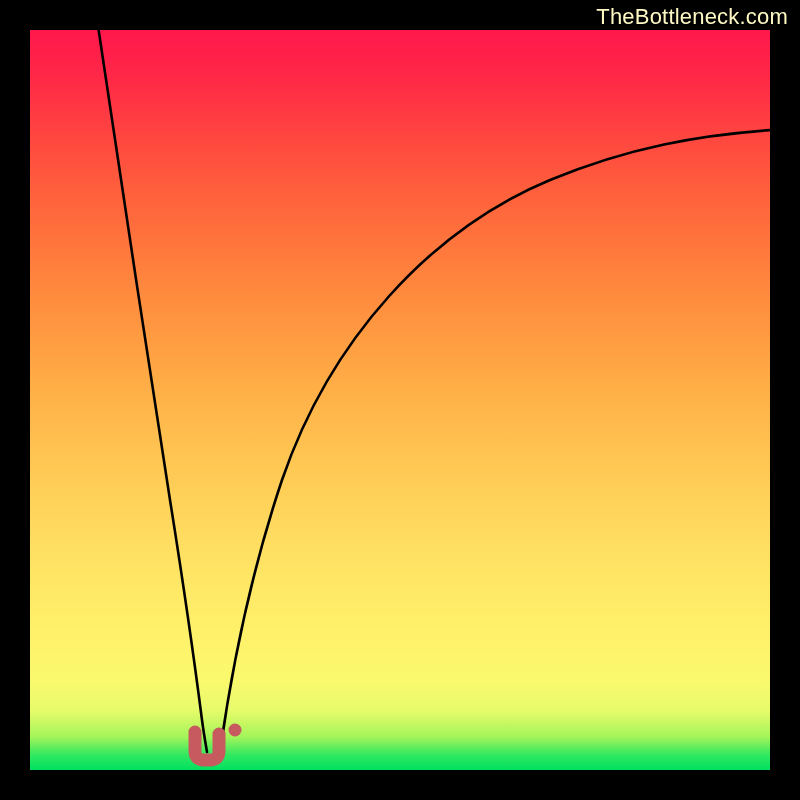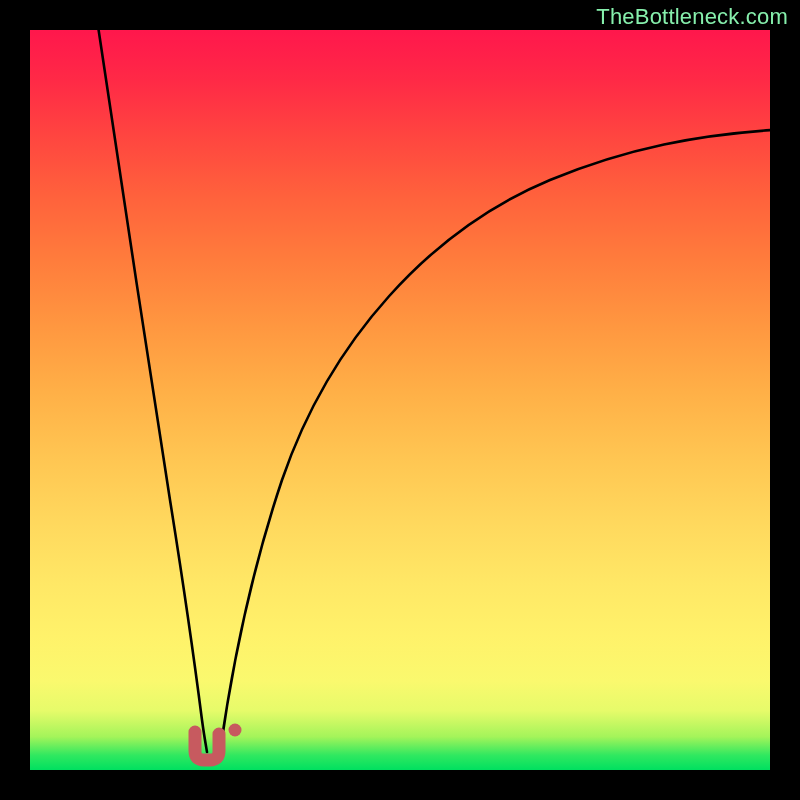--- a/index.html
+++ b/index.html
@@ -46,21 +46,21 @@
         #ff603c 78%,
         #ff4440 86%,
         #ff2a46 93%,
         #ff174c 100%
       );
   }
   .watermark {
     position: absolute;
     top: 4px;
     right: 12px;
-    color: #86efac;
+    color: #fef9c3;
     font-size: 22px;
     font-weight: 500;
     letter-spacing: 0.2px;
     user-select: none;
   }
   svg.curves {
     position: absolute;
     inset: 0;
     width: 100%;
     height: 100%;

